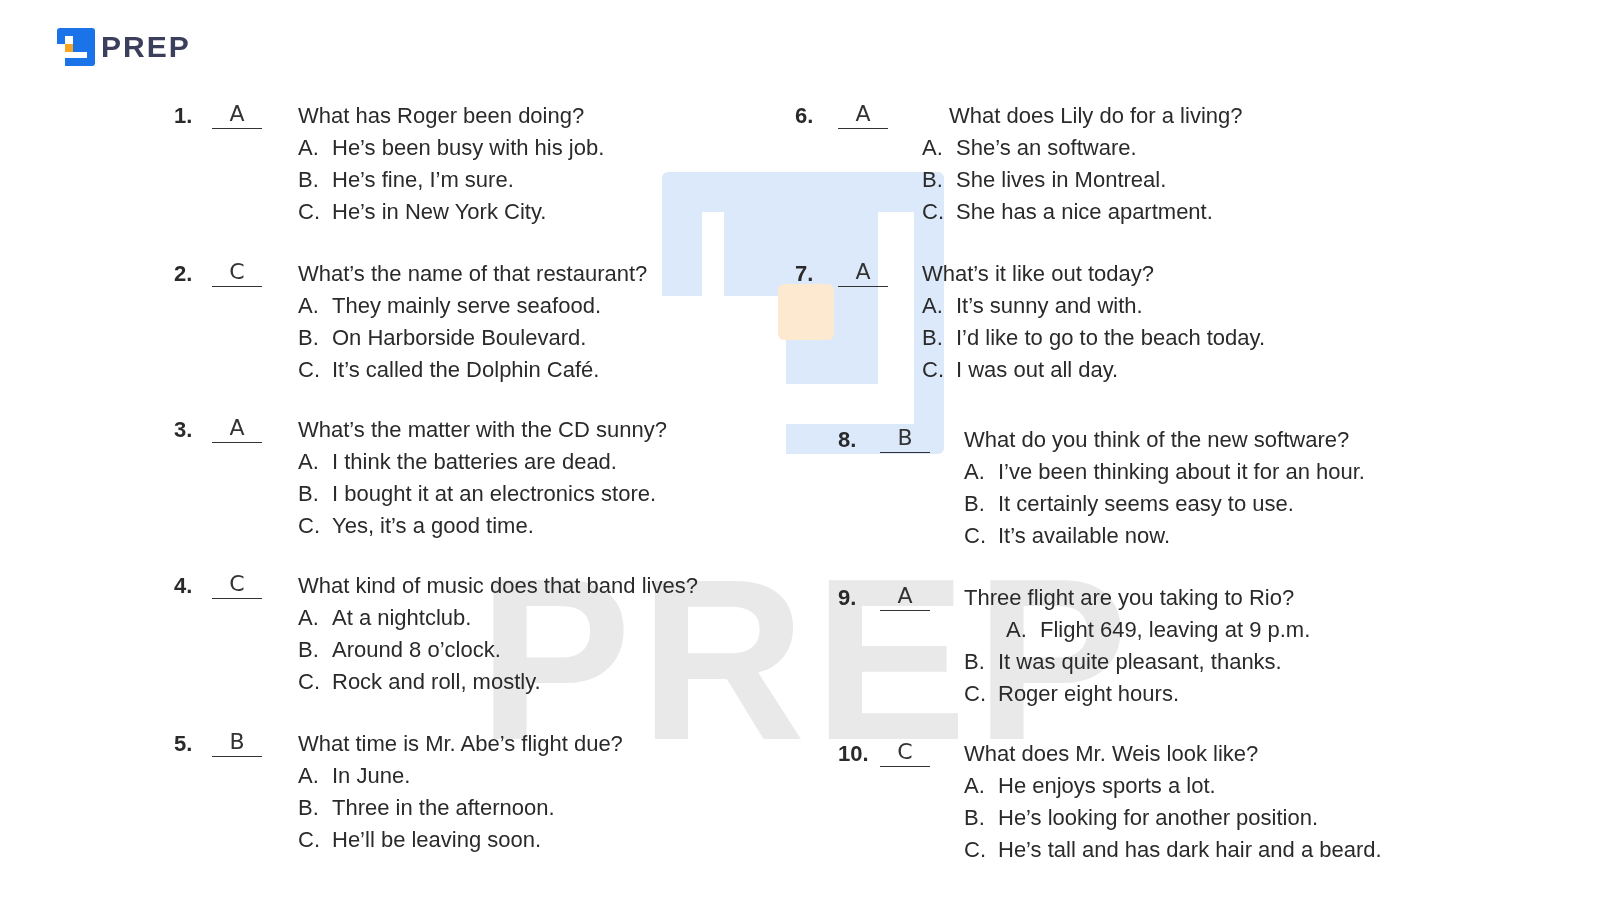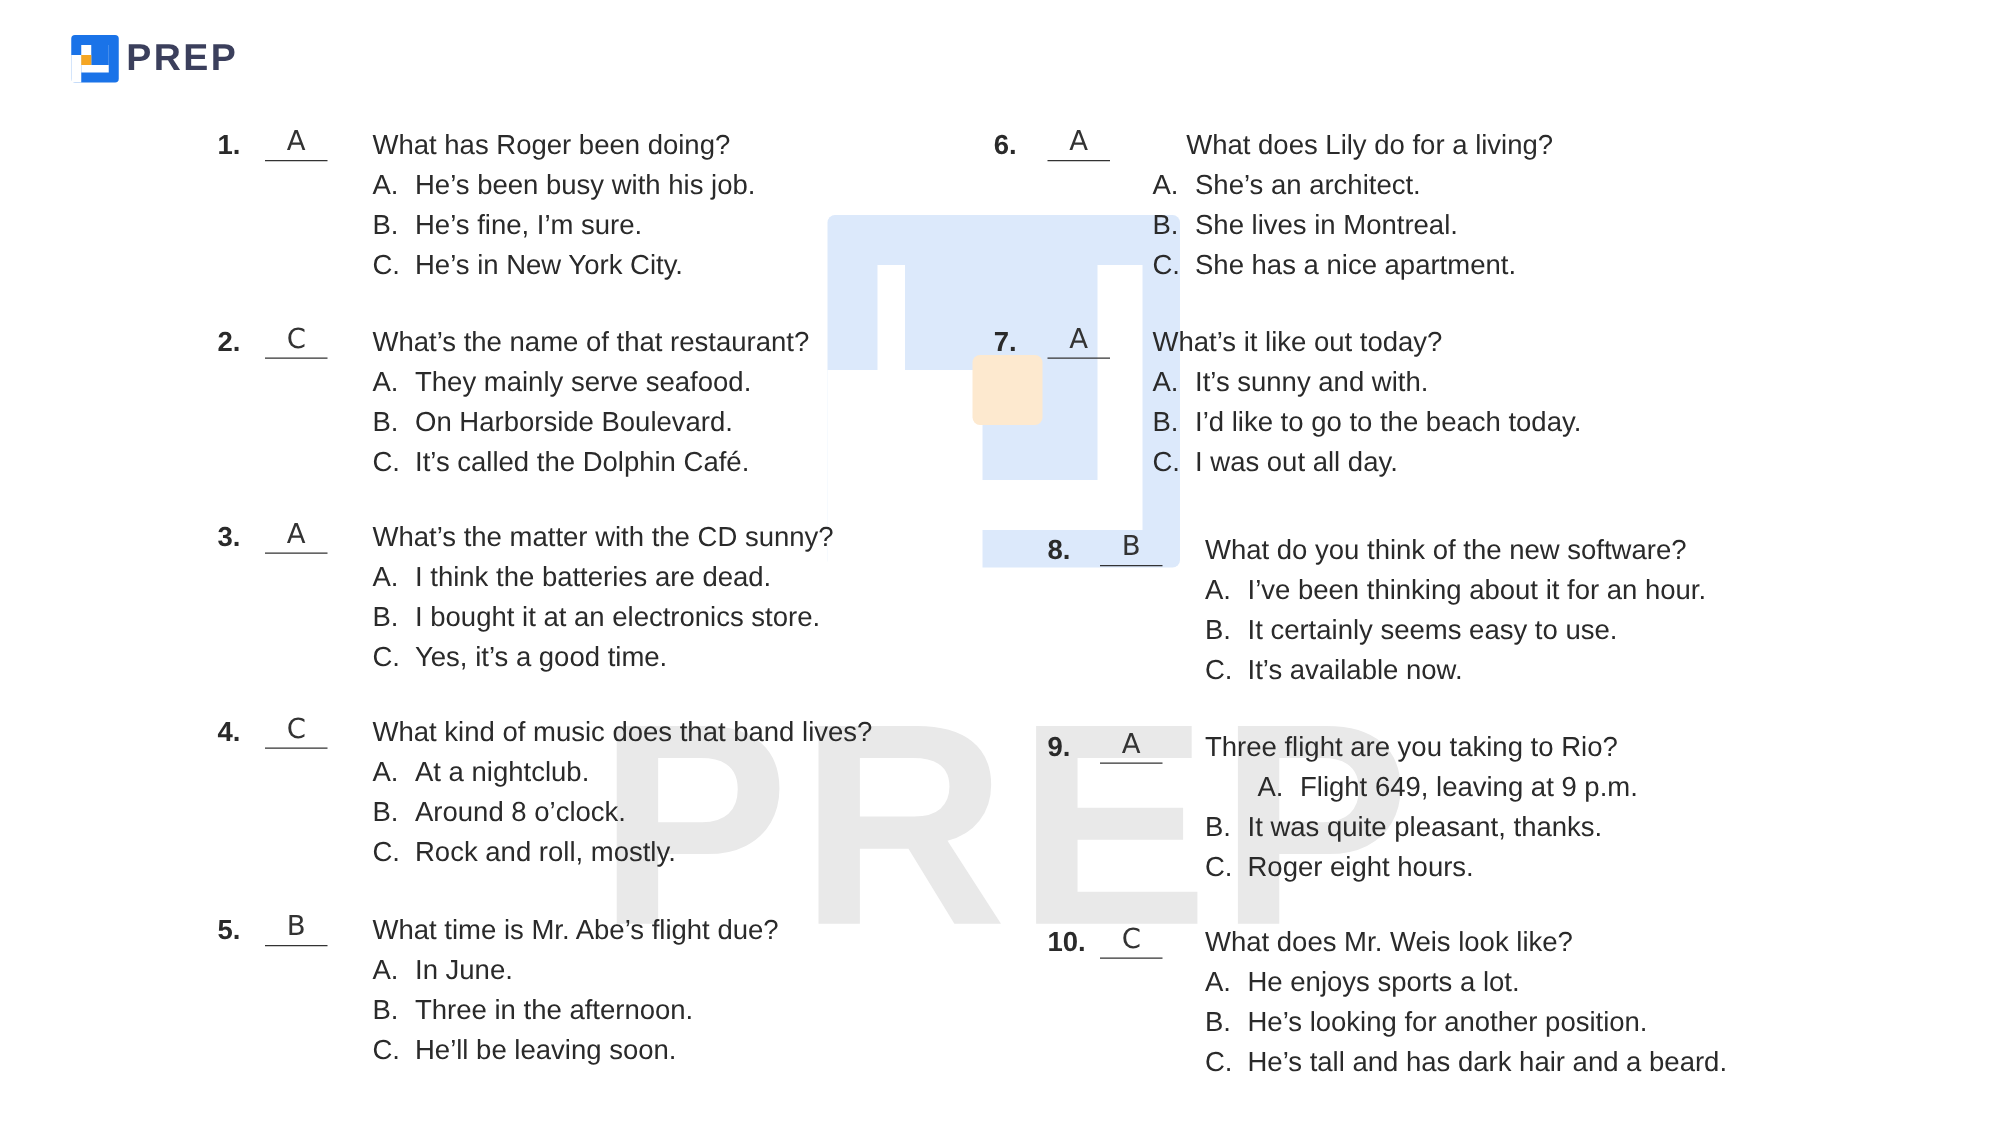--- a/index.html
+++ b/index.html
@@ -92,21 +92,21 @@
       <span class="ans" style="left:212px">B</span>
       <span class="prompt" style="left:298px">What time is Mr. Abe’s flight due?</span>
       <span class="opt" style="left:298px; top:32px"><span class="l">A.</span><span>In June.</span></span>
       <span class="opt" style="left:298px; top:64px"><span class="l">B.</span><span>Three in the afternoon.</span></span>
       <span class="opt" style="left:298px; top:96px"><span class="l">C.</span><span>He’ll be leaving soon.</span></span>
     </div>
     <div class="q" style="left: 0px; top: 100px;">
       <span class="num" style="left:795px">6.</span>
       <span class="ans" style="left:838px">A</span>
       <span class="prompt" style="left:949px">What does Lily do for a living?</span>
-      <span class="opt" style="left:922px; top:32px"><span class="l">A.</span><span>She’s an architect.</span></span>
+      <span class="opt" style="left:922px; top:32px"><span class="l">A.</span><span>She’s an software.</span></span>
       <span class="opt" style="left:922px; top:64px"><span class="l">B.</span><span>She lives in Montreal.</span></span>
       <span class="opt" style="left:922px; top:96px"><span class="l">C.</span><span>She has a nice apartment.</span></span>
     </div>
     <div class="q" style="left: 0px; top: 258px;">
       <span class="num" style="left:795px">7.</span>
       <span class="ans" style="left:838px">A</span>
       <span class="prompt" style="left:922px">What’s it like out today?</span>
       <span class="opt" style="left:922px; top:32px"><span class="l">A.</span><span>It’s sunny and with.</span></span>
       <span class="opt" style="left:922px; top:64px"><span class="l">B.</span><span>I’d like to go to the beach today.</span></span>
       <span class="opt" style="left:922px; top:96px"><span class="l">C.</span><span>I was out all day.</span></span>

